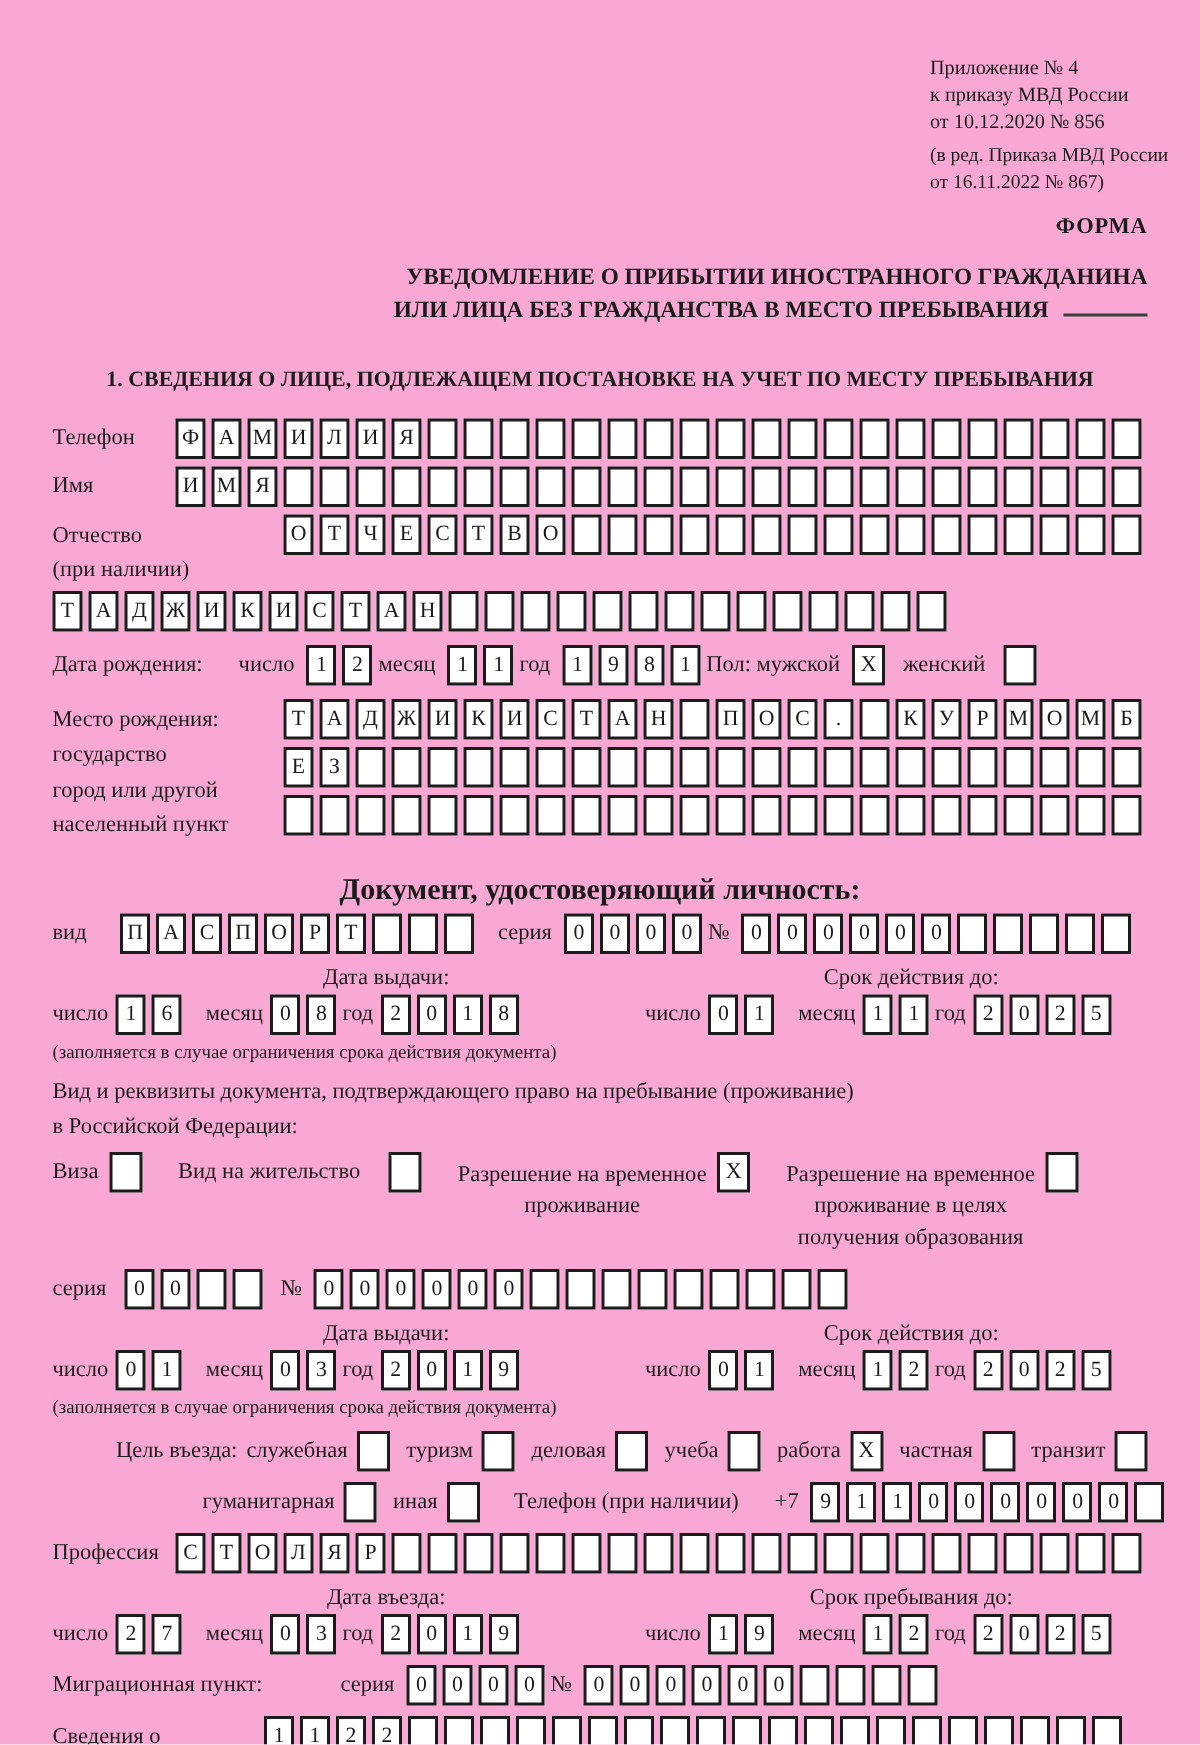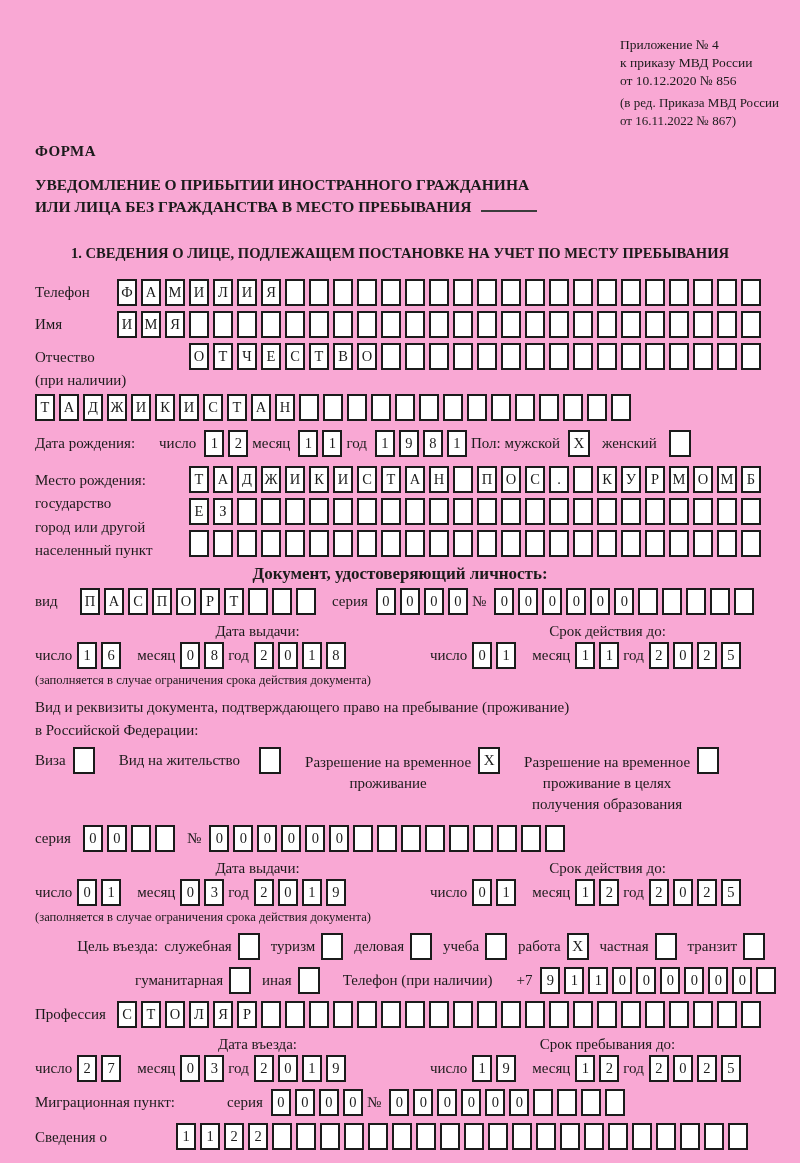--- a/index.html
+++ b/index.html
@@ -4,22 +4,22 @@
 <style>
   html,body{margin:0;padding:0;background:#ffffff;}
   .page{
     width:800px;height:1163px;box-sizing:border-box;overflow:hidden;
     padding:36px 35px 0 35px;background:#f9a8d4;color:#1b1b1b;
     font-family:"Liberation Serif","DejaVu Serif",serif;font-size:15px;
   }
   
   .appendix{width:200px;margin-left:585px;line-height:1.32;font-size:13.5px;}
   .appendix .rev{margin-top:5px;font-size:13px;}
-  .forma{text-align:left;font-weight:bold;margin-top:14px;font-size:15px;letter-spacing:.5px;}
-  .title{text-align:left;font-weight:bold;font-size:15.5px;line-height:1.45;margin-top:14px;}
+  .forma{text-align:right;font-weight:bold;margin-top:14px;font-size:15px;letter-spacing:.5px;}
+  .title{text-align:right;font-weight:bold;font-size:15.5px;line-height:1.45;margin-top:14px;}
   .title-underline{display:inline-block;width:56px;border-bottom:2px solid #3c3c3c;height:12px;margin-left:10px;}
   .sec-heading{font-weight:bold;font-size:14.6px;margin-top:26px;text-align:center;}
   
   .r{display:flex;align-items:flex-start;margin-top:5px;}
   .lbl{padding-top:5px;white-space:nowrap;}
   .lblblock{line-height:1.55;padding-top:3px;}
   .cells{display:flex;flex-wrap:nowrap;}
   .cell{box-sizing:border-box;flex:0 0 20px;width:20px;height:27px;border:2px solid #1b1b1b;
         margin-right:4px;display:flex;align-items:center;justify-content:center;
         font-size:14.5px;background:#fff;}
@@ -324,21 +324,21 @@
           <span class="cell"></span>
           <span class="cell"></span>
           <span class="cell"></span>
           <span class="cell"></span>
           <span class="cell"></span>
           <span class="cell"></span>
         </span>
     </span>
   </div>
 
-  <div class="sec-heading" style="margin-top:2px;font-size:17px;">Документ, удостоверяющий личность:</div>
+  <div class="sec-heading" style="margin-top:20px;font-size:20px;">Документ, удостоверяющий личность:</div>
 
   <div class="r" style="margin-top:4px;">
     <span class="lbl w-vid">вид</span>
     <span class="cells">
         <span class="cell">П</span>
         <span class="cell">А</span>
         <span class="cell">С</span>
         <span class="cell">П</span>
         <span class="cell">О</span>
         <span class="cell">Р</span>

